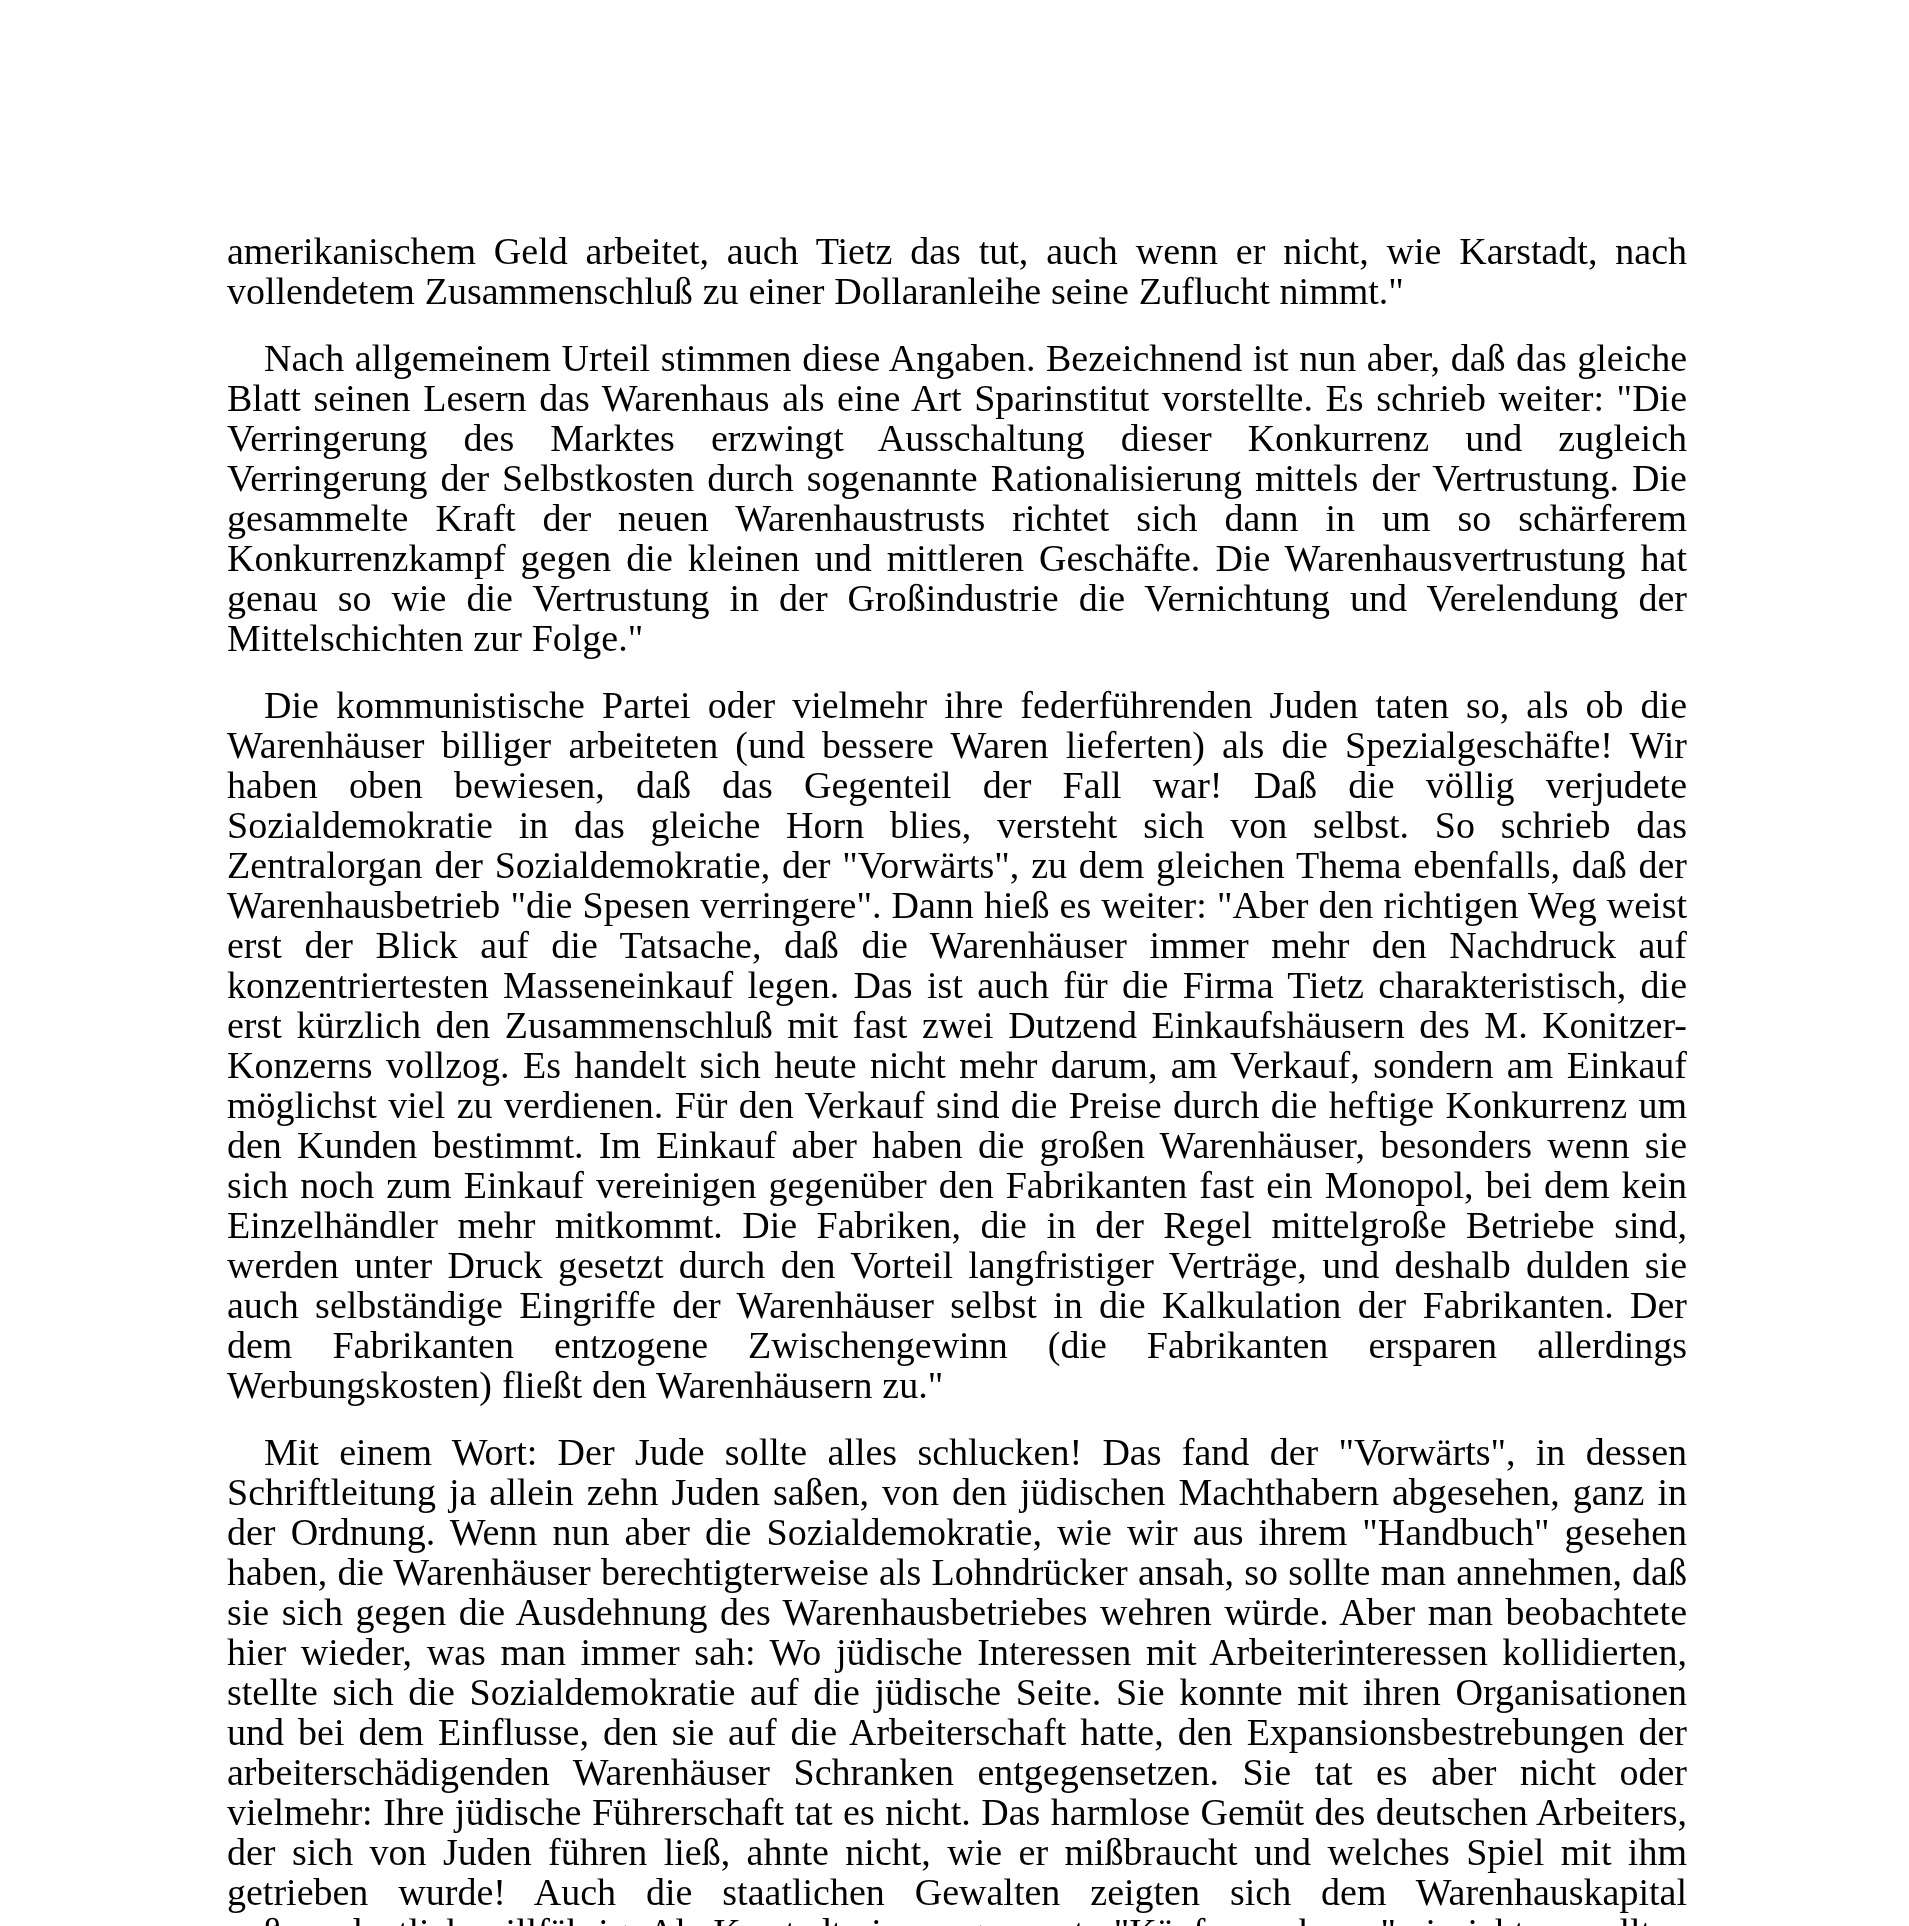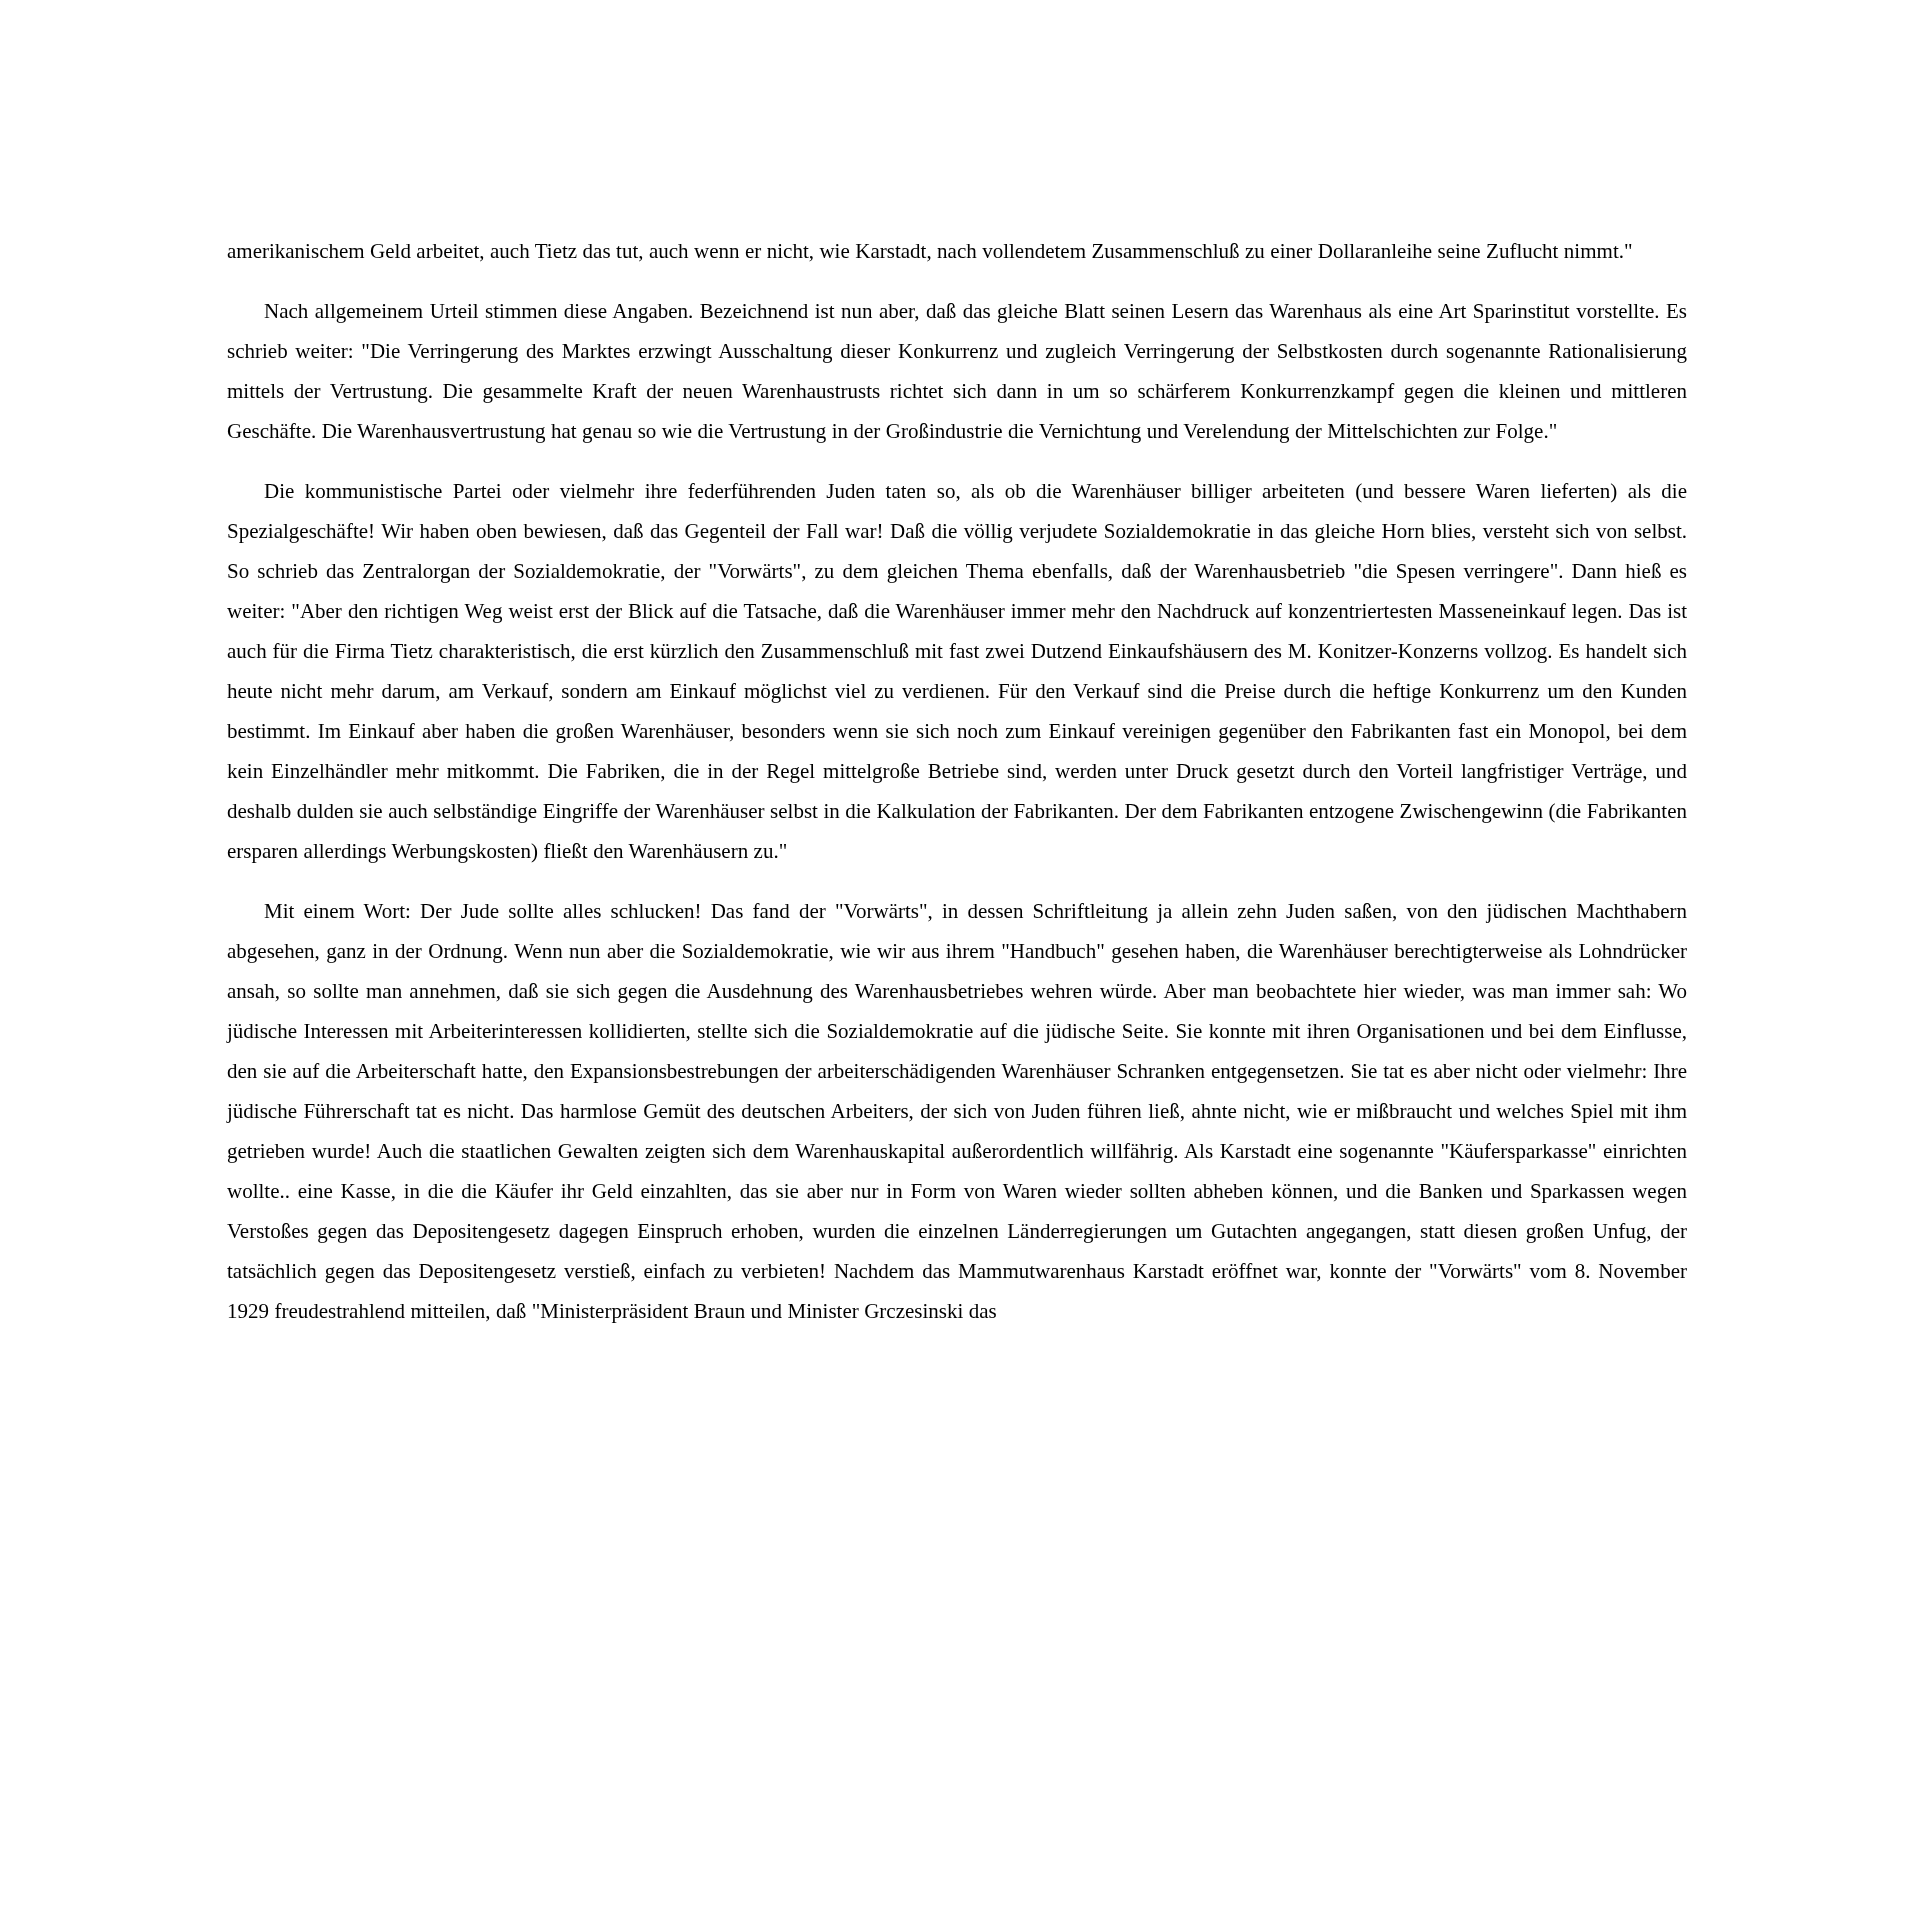--- a/index.html
+++ b/index.html
@@ -18,31 +18,31 @@
   }
   .text-block {
     position: absolute;
     left: 227px;
     top: 231px;
     width: 1460px;
   }
   p.para {
     margin: 0;
     font-family: "Liberation Serif", "DejaVu Serif", serif;
-    font-size: 21px;
+    font-size: 38px;
     line-height: 40px;
     color: #000000;
     text-align: justify;
     text-justify: inter-word;
     -webkit-hyphens: none;
     hyphens: none;
     word-spacing: 0.01em;
   }
   p.para + p.para {
-    margin-top: 20px;
+    margin-top: 27px;
   }
   p.indent {
     text-indent: 37px;
   }
 </style>
 </head>
 <body>
 
 <div class="page">
 

